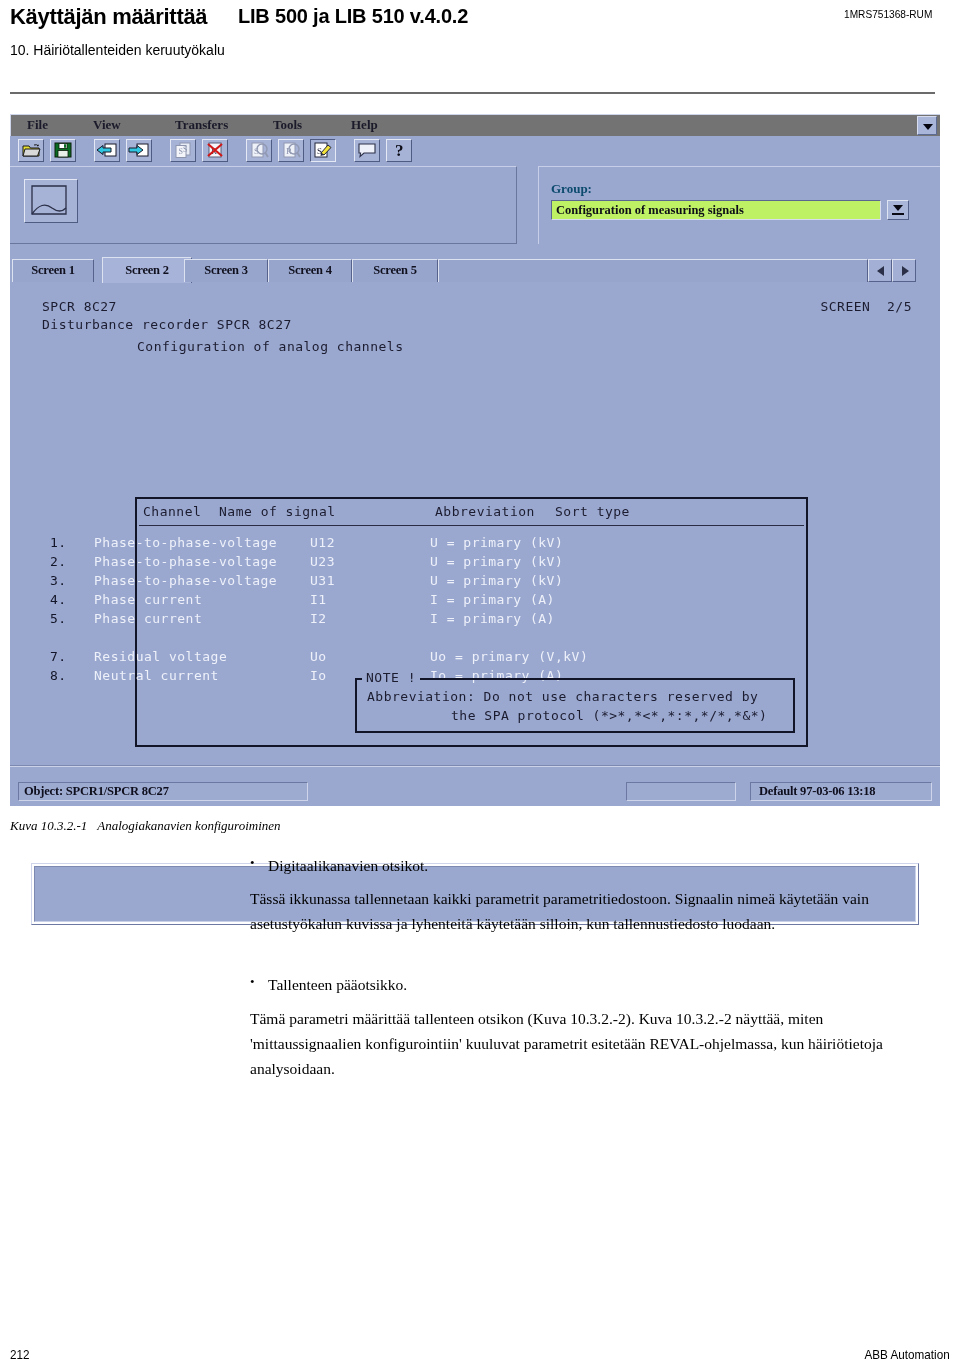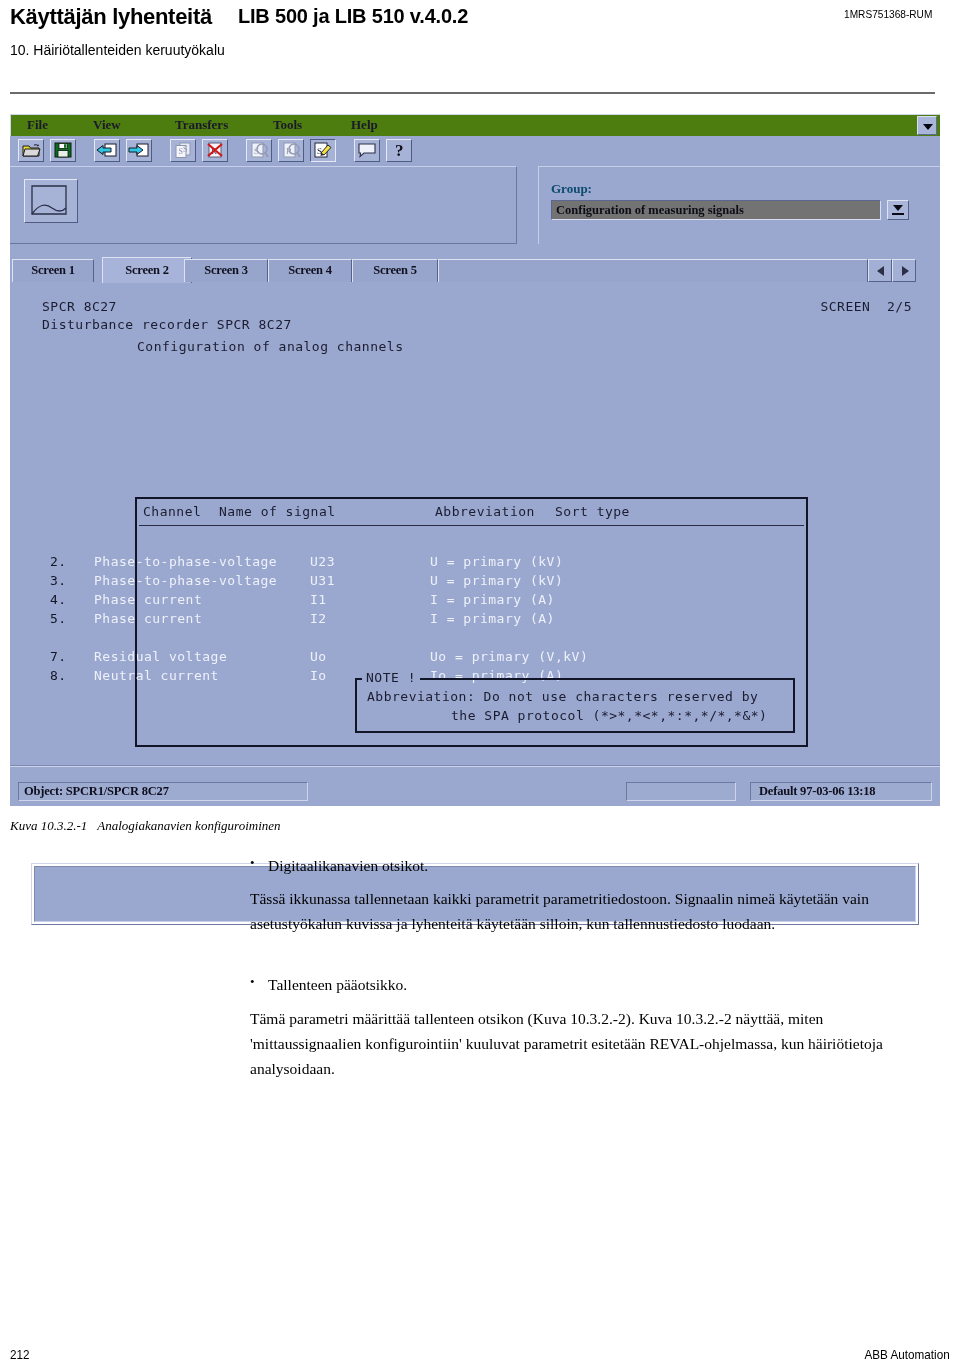--- a/index.html
+++ b/index.html
@@ -69,21 +69,21 @@
     background: #9aa8cf;
     font-family: "Liberation Serif", serif;
   }
 
   
   .menubar {
     position: absolute;
     left: 0; top: 0;
     width: 930px;
     height: 22px;
-    background: #4d7c0f;
+    background: #737373;
     border-top: 1px solid #cdd5ea;
     border-left: 1px solid #cdd5ea;
     box-sizing: border-box;
   }
   .menubar-items {
     position: absolute;
     left: 6px; top: 2px;
     display: flex;
     gap: 0px;
   }
@@ -186,21 +186,21 @@
     left: 12px; top: 14px;
     font-size: 13px;
     font-weight: bold;
     font-family: "Liberation Serif", serif;
     color: #0c4a6e;
   }
   .group-combo {
     position: absolute;
     left: 12px; top: 33px;
     width: 330px; height: 20px;
-    background: #737373;
+    background: #bef264;
     border-top: 1px solid #5c6790;
     border-left: 1px solid #5c6790;
     border-right: 1px solid #d7ddee;
     border-bottom: 1px solid #d7ddee;
     box-sizing: border-box;
     font-size: 12.5px;
     font-weight: bold;
     font-family: "Liberation Serif", serif;
     color: #0d0d18;
     line-height: 18px;
@@ -500,21 +500,21 @@
     font-size: 13px;
     font-family: "Liberation Sans", sans-serif;
     transform: scaleX(0.9);
     transform-origin: right top;
   }
 </style>
 </head>
 <body>
 
 <div class="page-header">
-  <div class="hdr-manual">Käyttäjän lyhenteitä</div>
+  <div class="hdr-manual">Käyttäjän määrittää</div>
   <div class="hdr-product">LIB 500 ja LIB 510 v.4.0.2</div>
   <div class="hdr-docid">1MRS751368-RUM</div>
   <div class="hdr-chapter">10. Häiriötallenteiden keruutyökalu</div>
   <div class="hdr-rule"></div>
 </div>
 
 <div class="app-window">
 
   <div class="menubar">
     <div class="menubar-items">
@@ -676,20 +676,21 @@
     <div class="term-line" style="left:32px; top:16px;">SPCR 8C27</div>
     <div class="term-line" style="left:32px; top:34px;">Disturbance recorder SPCR 8C27</div>
     <div class="term-line" style="left:127px; top:56px;">Configuration of analog channels</div>
     <div class="term-screen" style="top:16px;">SCREEN  2/5</div>
 
     <div class="chanbox">
       <div class="chanbox-rule"></div>
     </div>
     <div class="chanbox-hdr" style="left:133px; top:221px;"><span style="display:inline-block;width:76px;">Channel</span><span style="display:inline-block;width:216px;">Name of signal</span><span style="display:inline-block;width:120px;">Abbreviation</span><span>Sort type</span></div>
 
+    <div class="chan-row" style="top:252px;"><span class="c-num">1.</span><span class="c-name">Phase-to-phase-voltage</span><span class="c-abbr">U12</span><span class="c-sort">U = primary (kV)</span></div>
 
     <div class="chan-row" style="top:271px;"><span class="c-num">2.</span><span class="c-name">Phase-to-phase-voltage</span><span class="c-abbr">U23</span><span class="c-sort">U = primary (kV)</span></div>
 
     <div class="chan-row" style="top:290px;"><span class="c-num">3.</span><span class="c-name">Phase-to-phase-voltage</span><span class="c-abbr">U31</span><span class="c-sort">U = primary (kV)</span></div>
 
     <div class="chan-row" style="top:309px;"><span class="c-num">4.</span><span class="c-name">Phase current</span><span class="c-abbr">I1</span><span class="c-sort">I = primary (A)</span></div>
 
     <div class="chan-row" style="top:328px;"><span class="c-num">5.</span><span class="c-name">Phase current</span><span class="c-abbr">I2</span><span class="c-sort">I = primary (A)</span></div>
 
 

